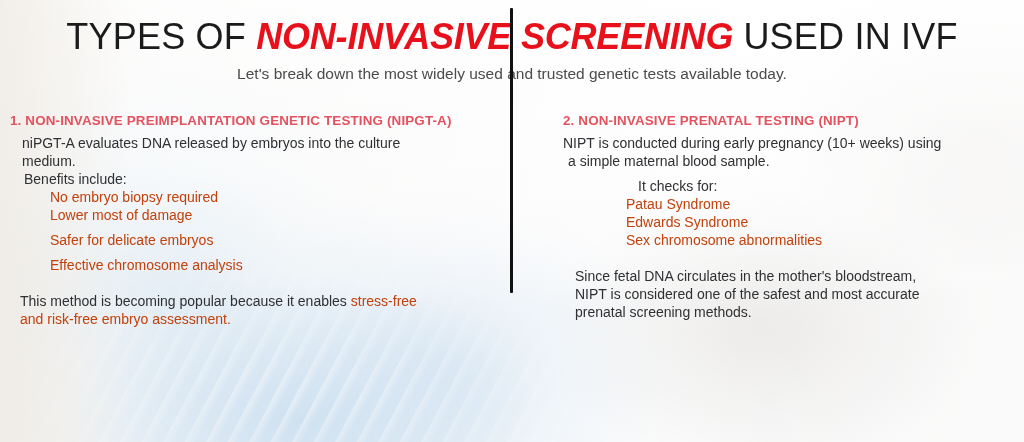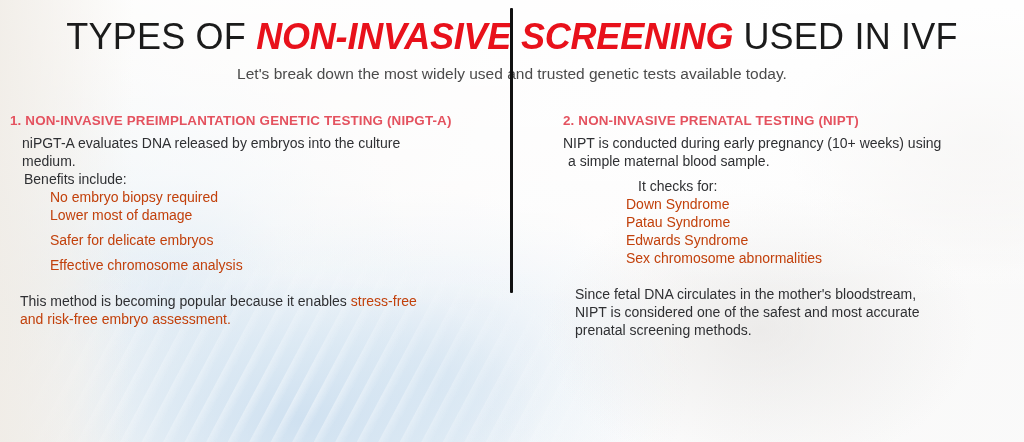--- a/index.html
+++ b/index.html
@@ -214,21 +214,20 @@
       <h2 class="sec-heading">2. NON-INVASIVE PRENATAL TESTING (NIPT)</h2>
 
       <p class="body-line">NIPT is conducted during early pregnancy (10+ weeks) using</p>
       <p class="body-line" style="padding-left:5px">a simple maternal blood sample.</p>
 
       <div class="gap-sm"></div>
 
       <p class="body-line indent-3">It checks for:</p>
 
       <ul class="list">
-        <li class="indent-2">Down Syndrome</li>
         <li class="indent-2">Patau Syndrome</li>
         <li class="indent-2">Edwards Syndrome</li>
         <li class="indent-2">Sex chromosome abnormalities</li>
       </ul>
 
       <div class="gap-lg"></div>
 
       <p class="body-line closing-2">Since fetal DNA circulates in the mother's bloodstream,</p>
       <p class="body-line closing-2">NIPT is considered one of the safest and most accurate</p>
       <p class="body-line closing-2">prenatal screening methods.</p>

